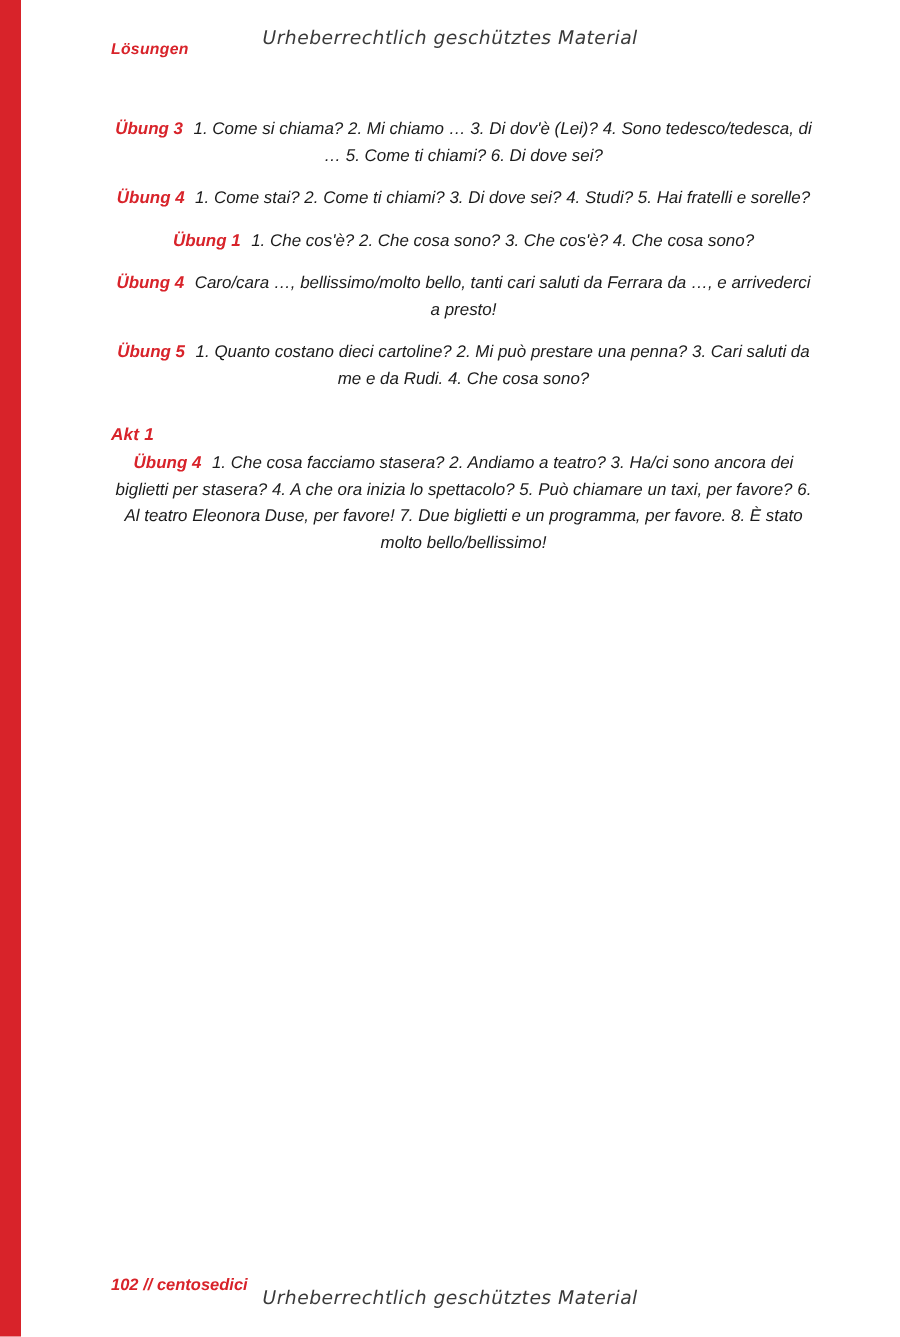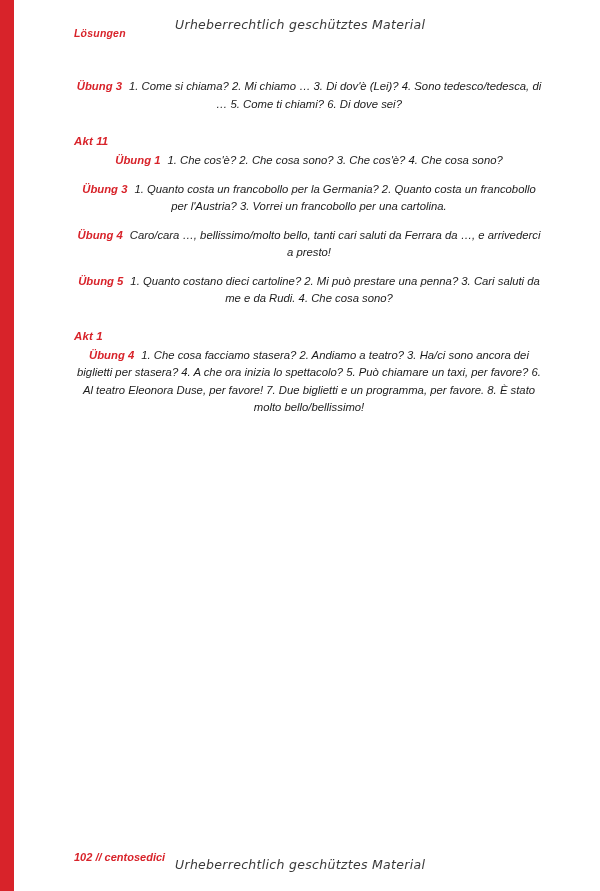--- a/index.html
+++ b/index.html
@@ -111,27 +111,26 @@
 
   <div class="running-head">Lösungen</div>
 
   <div class="watermark-top">Urheberrechtlich geschütztes Material</div>
 
   <div class="content">
 
     <div class="entry">
       <span class="ex-label">Übung 3</span><span class="ex-body">1. Come si chiama?  2. Mi chiamo …  3. Di dov'è (Lei)? 4. Sono tedesco/tedesca, di …  5. Come ti chiami?  6. Di dove sei?</span>
     </div>
+    <div class="entry">
+      <span class="ex-label">Übung 4</span><span class="ex-body">1. Come stai?  2. Come ti chiami?  3. Di dove sei?  4. Studi? 5. Hai fratelli e sorelle?</span>
+    </div>
 
-    <div class="akt-heading">Akt 11</div>
     <div class="entry">
       <span class="ex-label">Übung 1</span><span class="ex-body">1. Che cos'è?  2. Che cosa sono?  3. Che cos'è?  4. Che cosa sono?</span>
-    </div>
-    <div class="entry">
-      <span class="ex-label">Übung 3</span><span class="ex-body">1. Quanto costa un francobollo per la Germania?  2. Quanto costa un francobollo per l'Austria?  3. Vorrei un francobollo per una cartolina.</span>
     </div>
     <div class="entry">
       <span class="ex-label">Übung 4</span><span class="ex-body">Caro/cara …, bellissimo/molto bello, tanti cari saluti da Ferrara da …, e arrivederci a presto!</span>
     </div>
     <div class="entry">
       <span class="ex-label">Übung 5</span><span class="ex-body">1. Quanto costano dieci cartoline?  2. Mi può prestare una penna? 3. Cari saluti da me e da Rudi.  4. Che cosa sono?</span>
     </div>
 
     <div class="akt-heading">Akt 1</div>
     <div class="entry">

